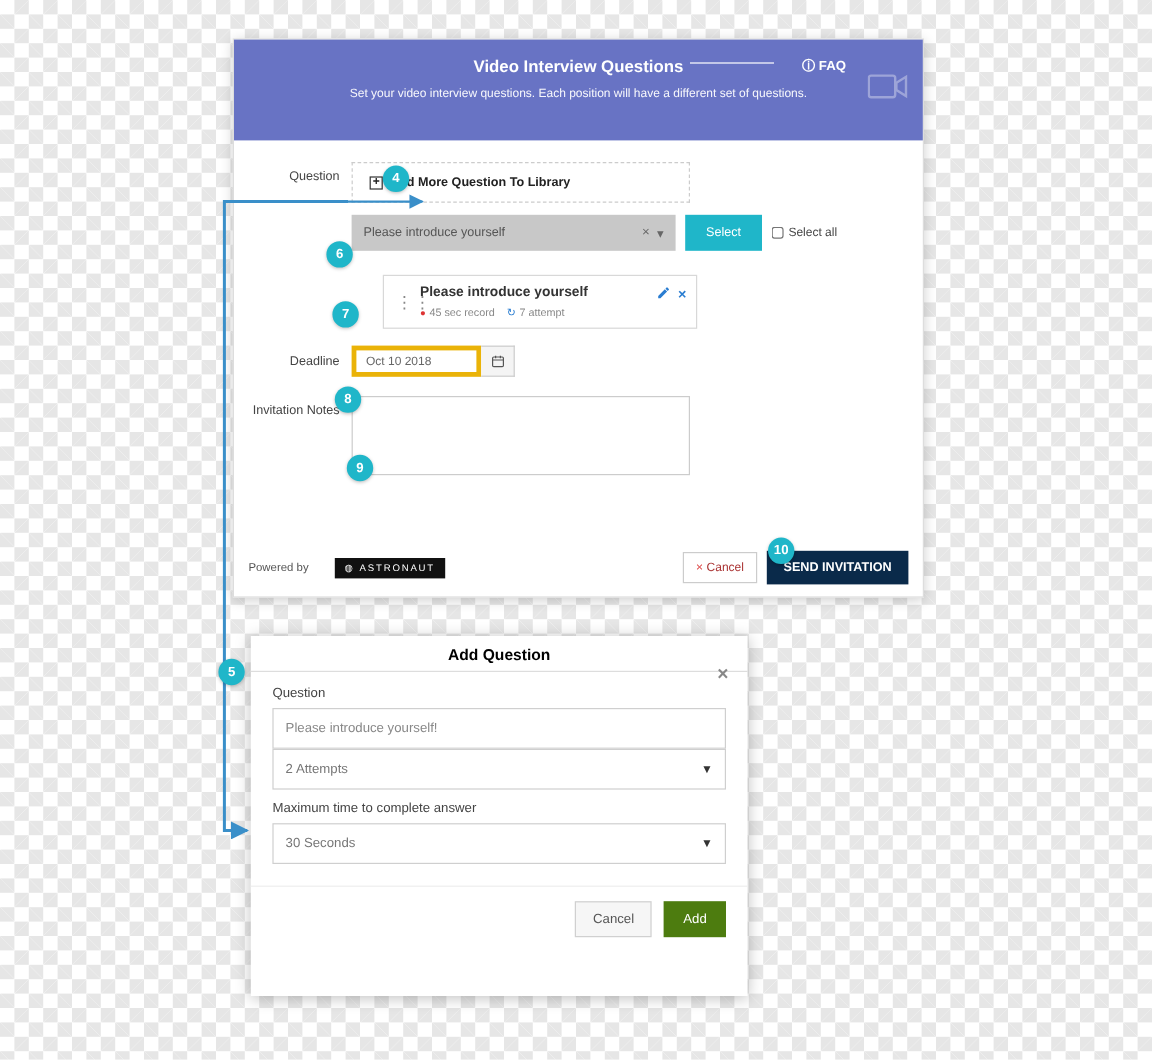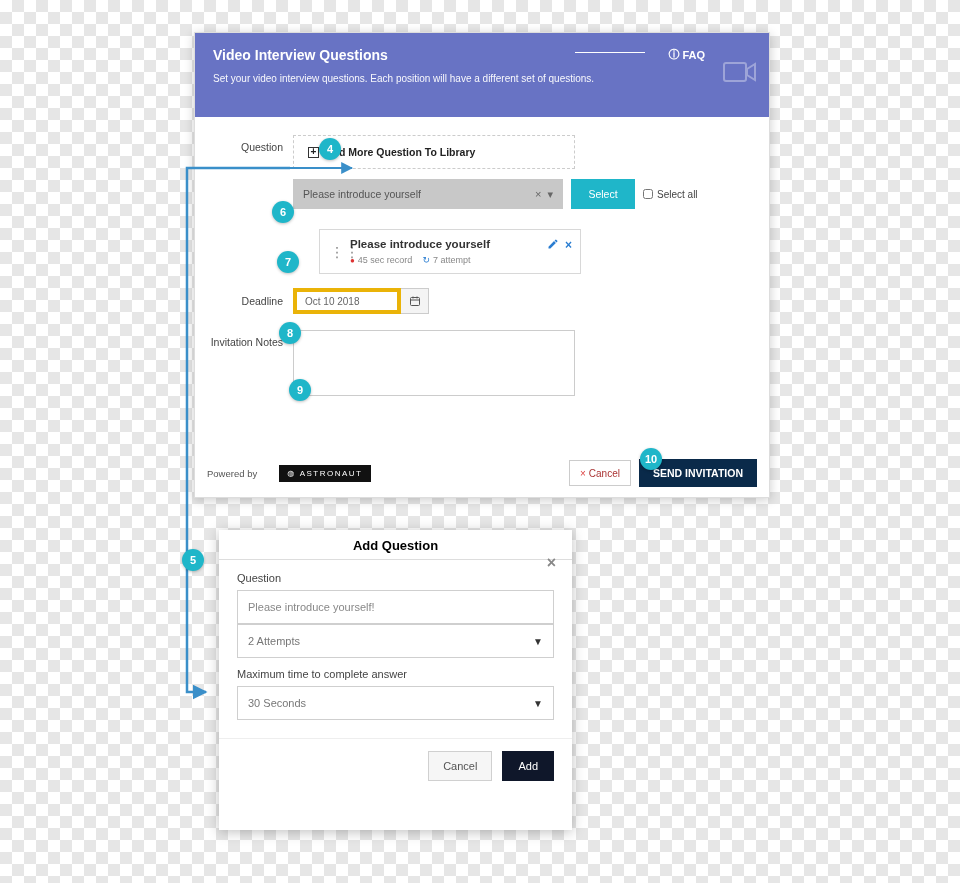--- a/index.html
+++ b/index.html
@@ -24,20 +24,21 @@
     background: #fff;
     box-shadow: 0 2px 10px rgba(0,0,0,0.2);
     border: 1px solid #ddd;
   }
   .panel1 .header {
     background: #6873c4;
     color: #fff;
     padding: 14px 18px 18px 18px;
     position: relative;
     height: 84px;
+    text-align: center;
   }
   .panel1 .header h1 { font-size: 14px; font-weight: bold; margin-bottom: 10px; }
   .panel1 .header p { font-size: 10px; opacity: 0.95; }
   .panel1 .header .faq {
     position: absolute; top: 14px; right: 64px;
     font-size: 11px; font-weight: bold; color: #fff;
     display: flex; align-items: center; gap: 3px;
   }
   .panel1 .header .faq-line {
     position:absolute; top:19px; right:124px; width:70px; height:1px; background:#fff;
@@ -125,22 +126,22 @@
     display:flex; align-items:center; gap:3px;
   }
   .btn-send {
     background:#0a2a4a; color:#fff; border:none;
     font-size:10.5px; font-weight:bold; height:28px; padding:0 14px;
     cursor:pointer;
   }
 
   
   .panel2 {
-    position:absolute; left:219px; top:530px;
-    width:353px; height:300px;
+    position:absolute; left:209px; top:530px;
+    width:414px; height:300px;
     background:#fff;
     box-shadow:0 2px 12px rgba(0,0,0,0.25);
     padding:8px 18px 14px 18px;
   }
   .panel2 h2 { text-align:center; font-size:13px; font-weight:bold; margin-bottom:6px;}
   .panel2 hr { border:none; border-top:1px solid #ddd; margin:0 -18px 12px -18px;}
   .panel2 .close { position:absolute; top:24px; right:16px; font-size:16px; color:#888; cursor:pointer; font-weight:bold;}
   .panel2 label { display:block; font-size:11px; color:#444; margin-bottom:6px; margin-top:10px;}
   .panel2 .field {
     width:100%; height:34px; border:1px solid #cfcfcf;
@@ -153,21 +154,21 @@
   .panel2 .modal-footer {
     display:flex; justify-content:flex-end; gap:10px;
     margin-top:18px; padding-top:12px; border-top:1px solid #eee;
     margin-left:-18px; margin-right:-18px; padding-right:18px;
   }
   .btn-cancel2 {
     border:1px solid #d0d0d0; background:#f6f6f6; color:#555;
     font-size:11px; height:30px; padding:0 14px; cursor:pointer;
   }
   .btn-add {
-    background:#0f172a; color:#fff; border:none;
+    background:#4d7c0f; color:#fff; border:none;
     font-size:11px; height:30px; padding:0 16px; cursor:pointer;
   }
 
   
   .callout {
     position:absolute; width:22px; height:22px; border-radius:50%;
     background:#1fb6c9; color:#fff; font-size:11px; font-weight:bold;
     display:flex; align-items:center; justify-content:center;
     box-shadow:0 1px 3px rgba(0,0,0,0.25);
     z-index:50;

